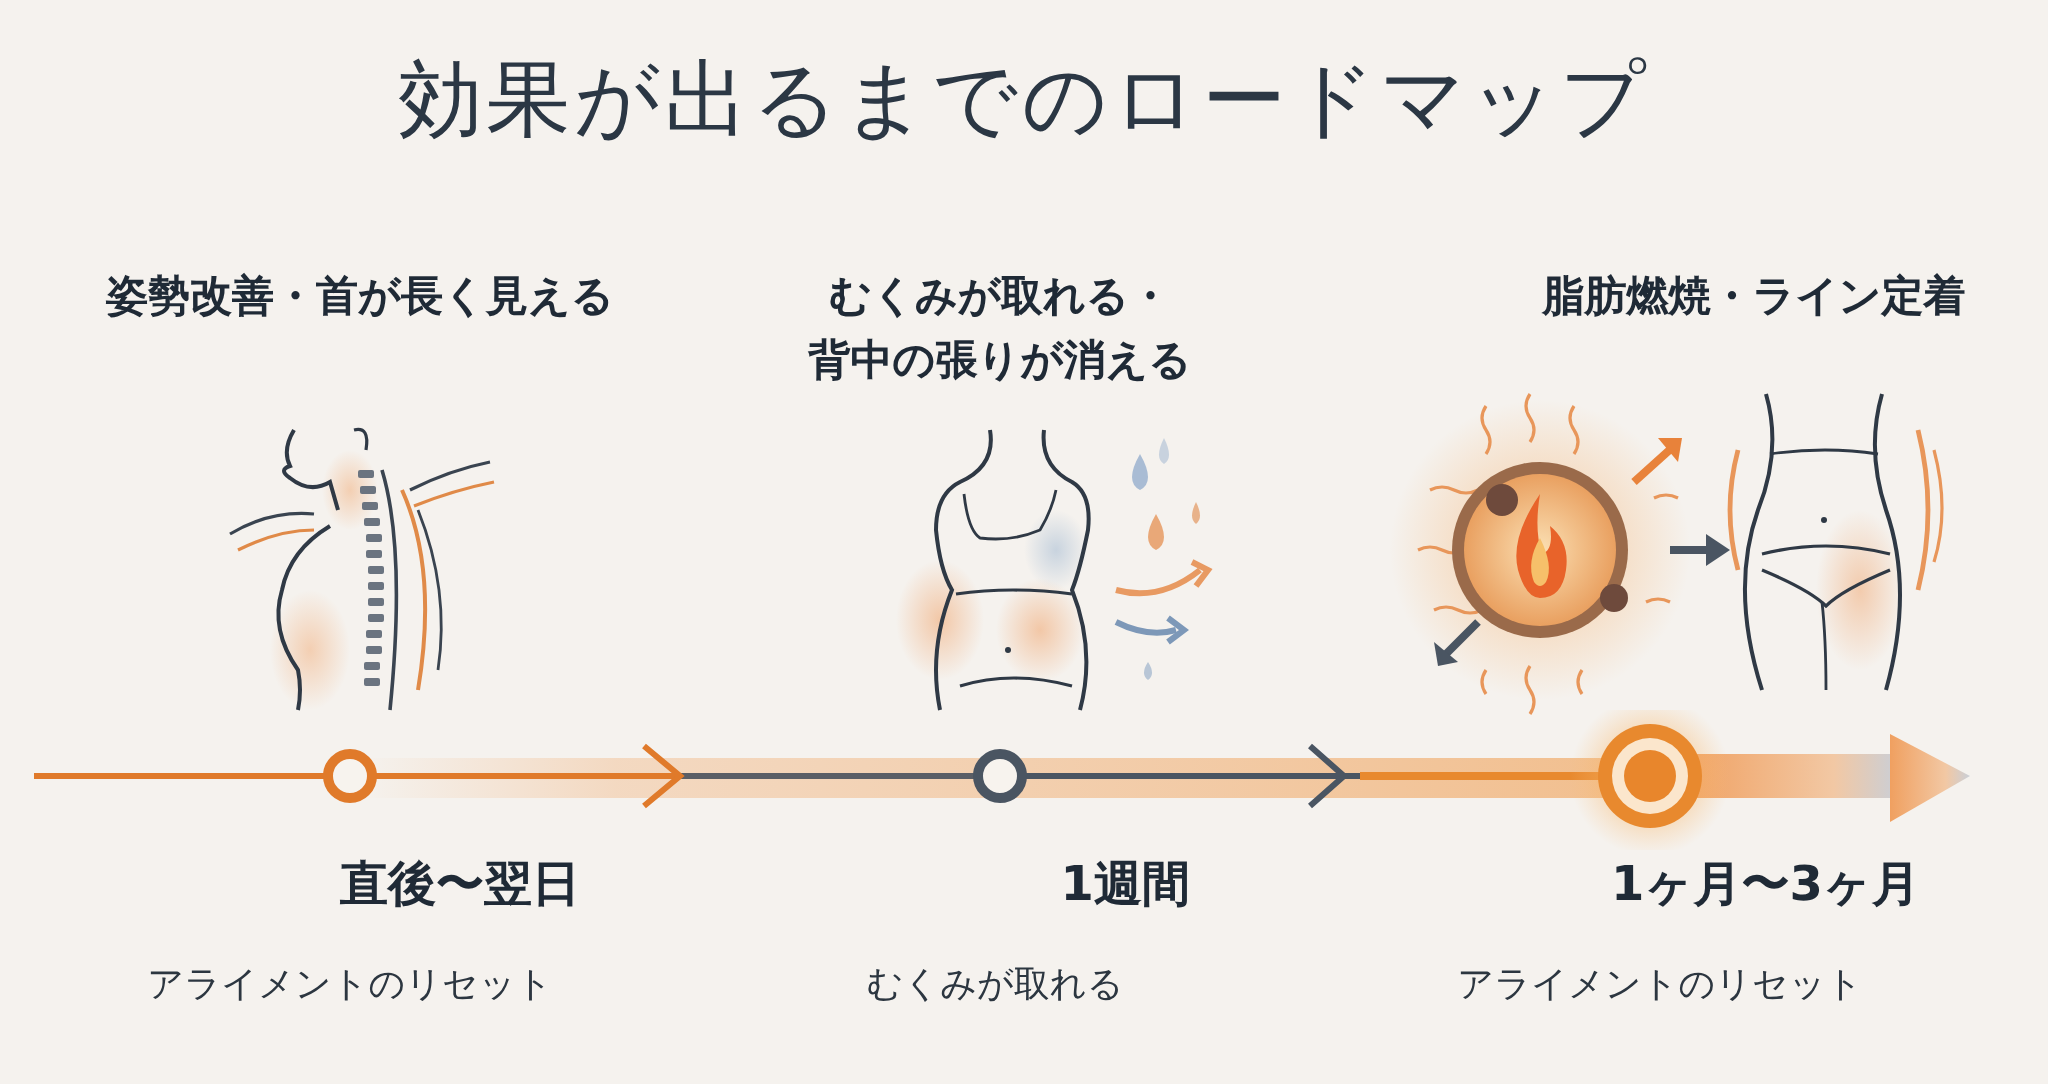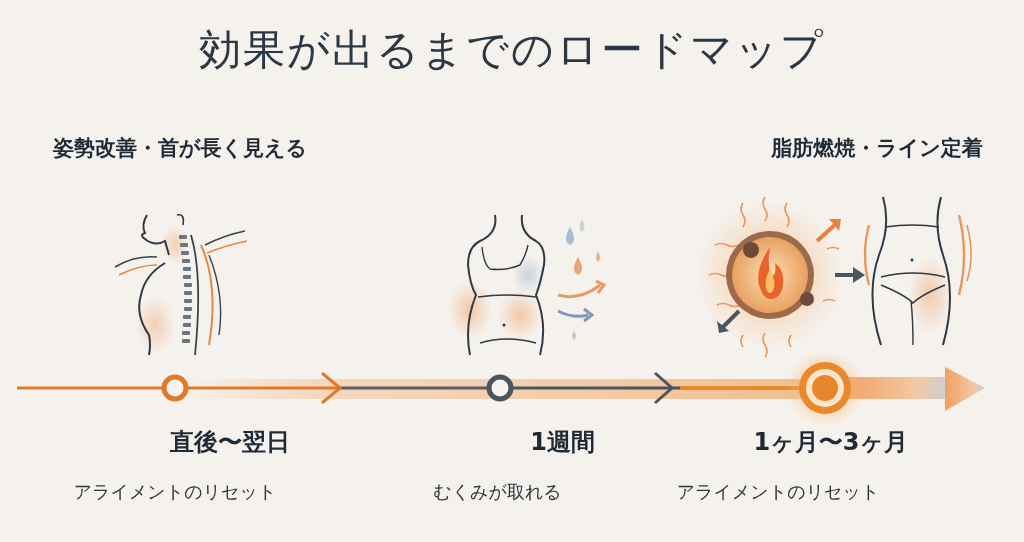--- a/index.html
+++ b/index.html
@@ -29,32 +29,34 @@
   .time-label {
     position: absolute; top: 426px;
     font-weight: bold; font-size: 24px; text-align: right; color: #1f2a36;
   }
   .desc-label {
     position: absolute; top: 480px;
     font-size: 18px; text-align: center; color: #2c3640;
   }
   .t1 { left: 60px; width: 230px; }
   .t2 { left: 400px; width: 195px; }
-  .t3 { left: 648px; width: 260px; }
+  .t3 { left: 700px; width: 260px; }
   .timeline { position: absolute; left: 0; top: 355px; }
 </style>
 </head>
 <body>
 
 <div class="title">効果が出るまでのロードマップ</div>
 
 <div class="stage-head s1">
   <div>姿勢改善・首が長く見える</div>
 </div>
 <div class="stage-head s2">
+  <div>むくみが取れる・</div>
+  <div>背中の張りが消える</div>
 </div>
 <div class="stage-head s3">
   <div>脂肪燃焼・ライン定着</div>
 </div>
 
 <svg class="illus" style="left:95px;top:195px" width="180" height="165" viewBox="0 0 180 165">
   <defs>
     <radialGradient id="g1" cx="50%" cy="50%" r="50%">
       <stop offset="0%" stop-color="#f2b78a" stop-opacity="0.6"></stop>
       <stop offset="100%" stop-color="#f2b78a" stop-opacity="0"></stop>

